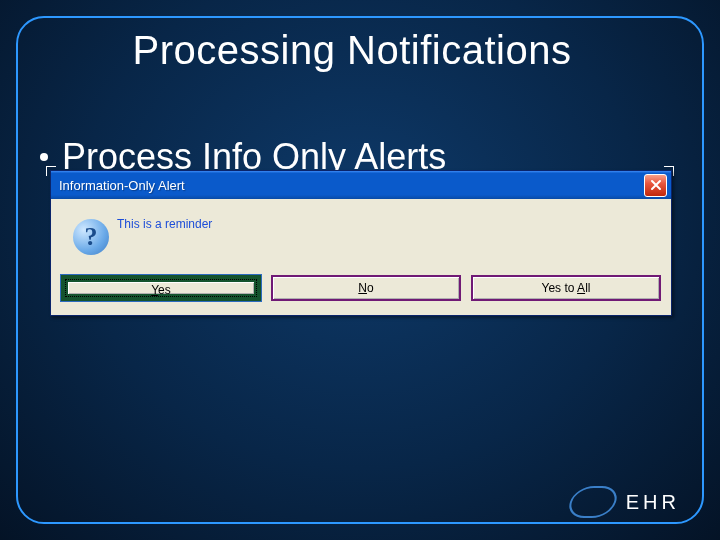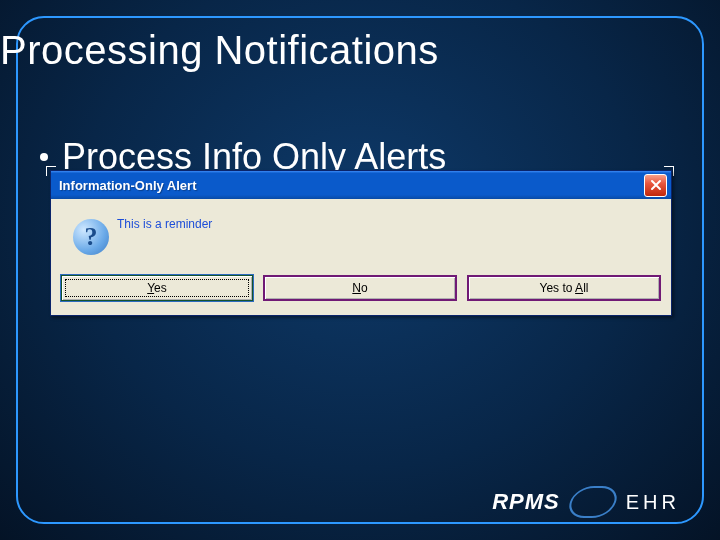--- a/index.html
+++ b/index.html
@@ -1,34 +1,34 @@
 <!DOCTYPE html>
 <html><head>
 <meta charset="utf-8">
 <style>
   html,body{margin:0;padding:0;width:720px;height:540px;background:#000;font-family:Arial,Helvetica,sans-serif;overflow:hidden}
   .slide{position:relative;width:720px;height:540px;background:radial-gradient(ellipse at 50% 40%,#0e3a6a 0%,#082648 55%,#041326 100%)}
   .frame{position:absolute;left:16px;top:16px;right:16px;bottom:16px;border:2px solid #2d98ff;border-radius:28px}
-  .title{position:absolute;left:0;right:16px;top:28px;text-align:left;color:#fff;font-size:40px;font-weight:400;letter-spacing:.5px}
+  .title{position:absolute;left:0;right:16px;top:28px;text-align:center;color:#fff;font-size:40px;font-weight:400;letter-spacing:.5px}
   .bullet{position:absolute;left:40px;top:136px;color:#fff;font-size:36px}
   .bullet .dot{display:inline-block;width:8px;height:8px;background:#fff;border-radius:50%;vertical-align:middle;margin-right:14px;margin-bottom:4px}
   .dialog{position:absolute;left:50px;top:170px;width:620px;background:#ece9d8;border:1px solid #0a246a;box-shadow:2px 2px 3px rgba(0,0,0,.4);font-family:Tahoma,Arial,sans-serif}
   .titlebar{height:28px;background:linear-gradient(to bottom,#3b8af7 0%,#0a5acb 8%,#0a5acb 85%,#084aa6 100%);display:flex;align-items:center;justify-content:space-between;padding:0 4px 0 8px}
-  .titlebar-text{color:#fff;font-size:13px;font-weight:bold;text-shadow:1px 1px 1px rgba(0,0,0,.3)}
+  .titlebar-text{color:#fff;font-size:13px;font-weight:normal;text-shadow:1px 1px 1px rgba(0,0,0,.3)}
   .closebtn{width:21px;height:21px;background:linear-gradient(to bottom,#f9a089,#e9573f 40%,#c1280b);border:1px solid #fff;border-radius:3px;display:flex;align-items:center;justify-content:center;cursor:pointer}
   .closebtn svg{display:block}
   .dbody{display:flex;padding:18px 14px 10px 14px}
   .qicon{flex:0 0 52px;display:flex;align-items:flex-start;justify-content:center;padding-top:2px}
   .qicon .circ{width:36px;height:36px;border-radius:50%;background:radial-gradient(circle at 30% 30%,#cfe8ff,#69a9e8 60%,#3c7bc4);display:flex;align-items:center;justify-content:center;color:#1a4c8b;font-size:26px;font-weight:bold;font-family:Georgia,serif}
   .msgs{flex:1;font-size:12px;color:#1d4ed8}
   .msgs div{margin-bottom:22px}
   .msgs div:last-child{margin-bottom:8px}
   .btnrow{display:flex;justify-content:space-between;padding:10px 10px 14px 10px;gap:10px}
   .winbtn{flex:1;height:26px;background:#ece9d8;border:2px solid #701a75;font-size:12px;font-family:Tahoma,Arial,sans-serif;cursor:pointer;box-shadow:inset 1px 1px 0 #fff,inset -1px -1px 0 #b0b0b0}
-  .winbtn.default{outline:1px dotted #000;outline-offset:-5px;border:1px solid #14532d;box-shadow:inset 1px 1px 0 #fff,inset -1px -1px 0 #b0b0b0,0 0 0 1px #2d6bc0}
+  .winbtn.default{outline:1px dotted #000;outline-offset:-5px;border:7px solid #14532d;box-shadow:inset 1px 1px 0 #fff,inset -1px -1px 0 #b0b0b0,0 0 0 1px #2d6bc0}
   .winbtn u{text-decoration:underline}
   .logo{position:absolute;right:40px;bottom:22px;display:flex;align-items:center;gap:10px;color:#fff}
   .logo .rpms{font-size:22px;font-weight:bold;font-style:italic;letter-spacing:1px}
   .logo .swoosh{width:42px;height:28px;border:2px solid #3a7fc8;border-radius:50%/60%;transform:skewX(-18deg)}
   .logo .ehr{font-size:20px;letter-spacing:4px;font-weight:300}
   .crop-mark{position:absolute;width:10px;height:10px}
   .crop-mark::before,.crop-mark::after{content:"";position:absolute;background:#fff}
   .cm-tl{left:46px;top:166px}.cm-tr{right:46px;top:166px}
   .crop-mark::before{width:10px;height:1px;top:0;left:0}
   .crop-mark::after{width:1px;height:10px;top:0;left:0}
@@ -65,17 +65,16 @@
       </div>
     </div>
     <div class="btnrow">
       <button class="winbtn default"><u>Y</u><span>es</span></button>
       <button class="winbtn"><u>N</u><span>o</span></button>
       <button class="winbtn">Yes to <u>A</u>ll</button>
     </div>
   </div>
 
   <div class="logo">
-    <span class="rpms">RPMS</span>
     <span class="swoosh"></span>
     <span class="ehr">EHR</span>
   </div>
 </div>
 
 </body></html>

